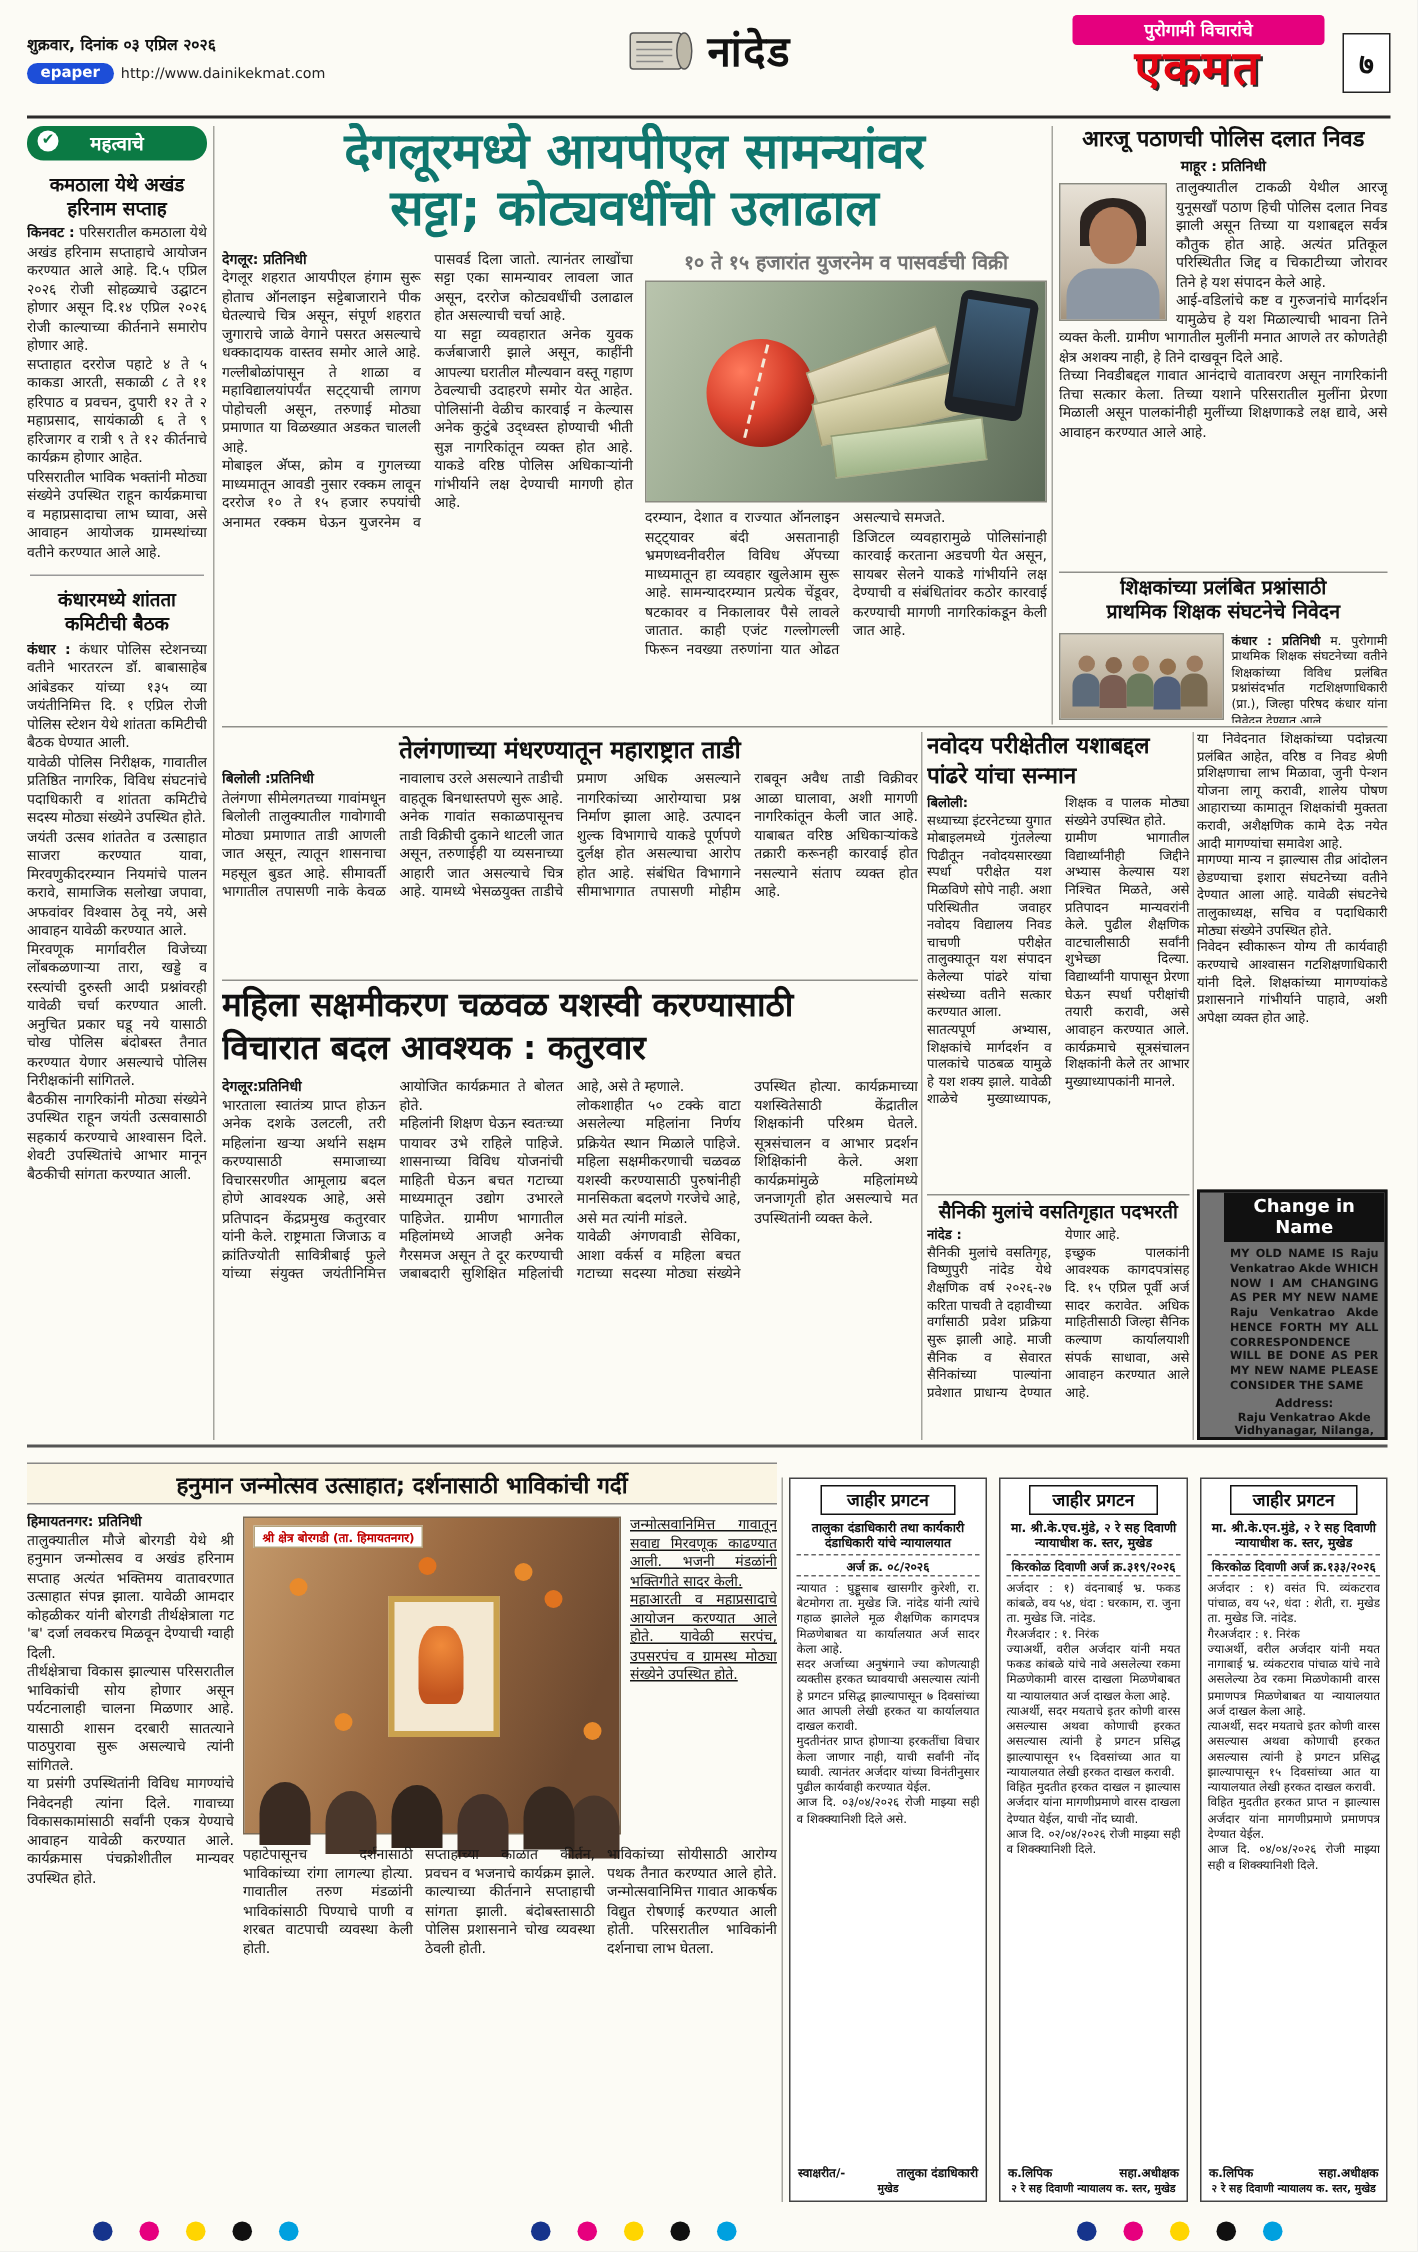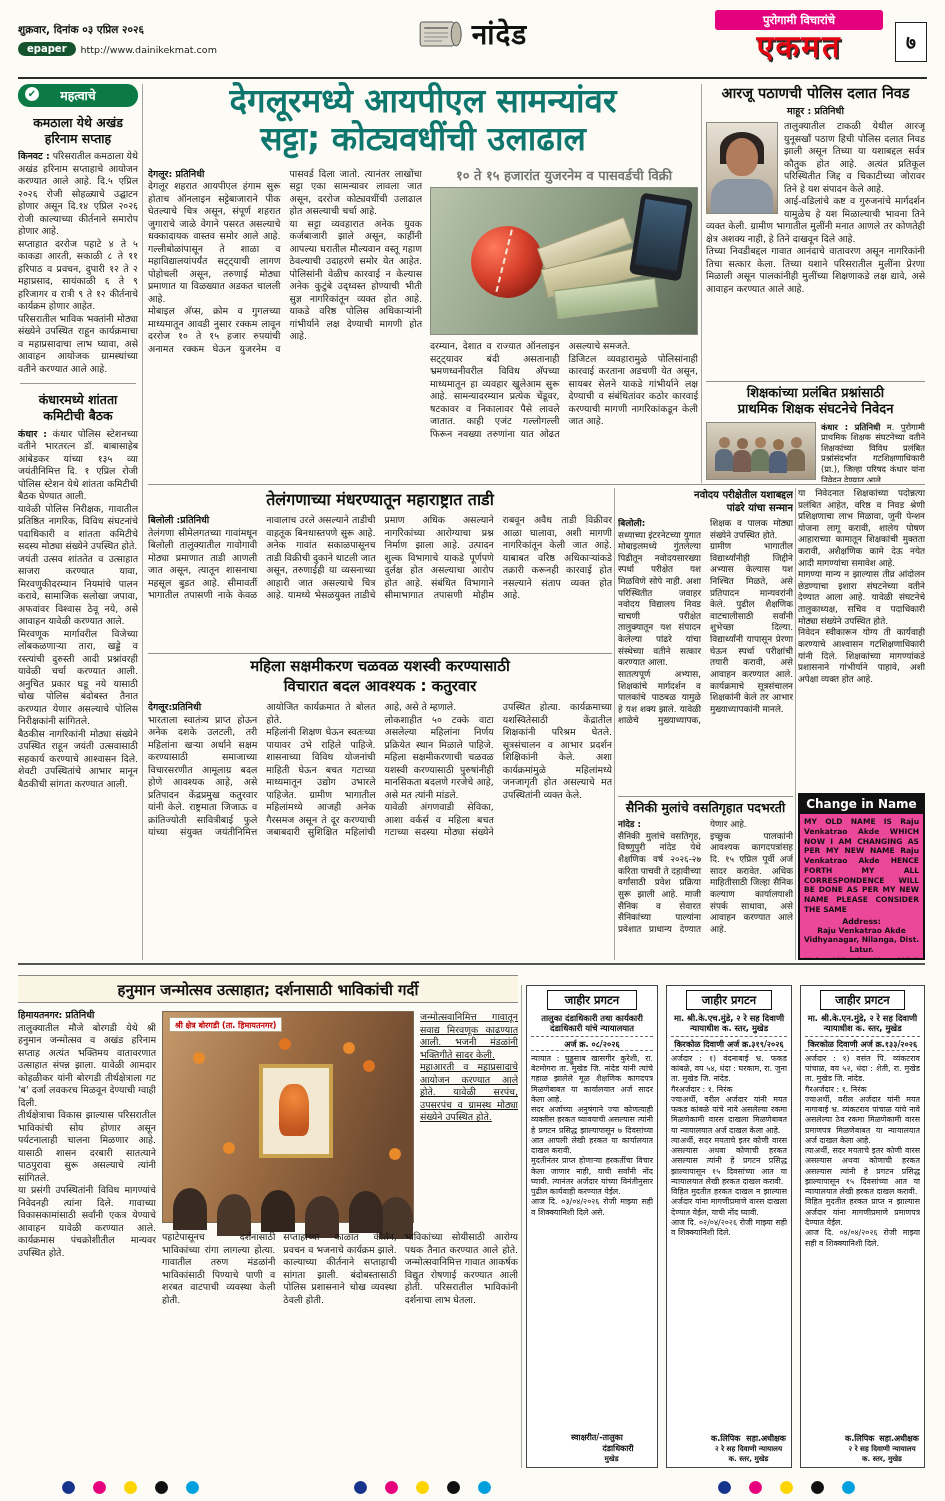--- a/index.html
+++ b/index.html
@@ -8,21 +8,21 @@
     background:#fcfbf5; overflow:hidden; color:#111;
     font-family:"DejaVu Sans", sans-serif;
   }
   .hrule { position:absolute; background:#8f8f8a; height:1px; }
   .vrule { position:absolute; background:#a5a59e; width:1px; }
 
   
   #masthead { position:absolute; left:18px; top:6px; width:909px; height:68px; }
   .mh-date { position:absolute; left:0; top:16px; font-size:10.5px; font-weight:bold; }
   .mh-epaper-row { position:absolute; left:0; top:36px; display:flex; align-items:center; gap:5px; }
-  .epaper-pill { background:#14532d; color:#fff; font-size:10px; font-weight:bold; padding:1px 9px 2px; border-radius:9px; }
+  .epaper-pill { background:#1d4ed8; color:#fff; font-size:10px; font-weight:bold; padding:1px 9px 2px; border-radius:9px; }
   .mh-url { font-size:9.5px; color:#222; text-decoration:none; }
   .mh-center { position:absolute; left:50%; transform:translateX(-50%); top:8px; display:flex; align-items:center; gap:10px; }
   .mh-logo { width:44px; height:34px; }
   .mh-edition { font-size:28px; font-weight:bold; letter-spacing:1px; }
   .mh-right { position:absolute; right:44px; top:4px; width:168px; text-align:center; }
   .mh-tagline { background:#e5007e; color:#fff; font-size:11.5px; font-weight:bold; padding:2px 4px 3px; border-radius:3px; }
   .mh-brand { font-size:31px; font-weight:bold; color:#e30613; text-shadow:1.5px 1.5px 0 #2b2b2b; letter-spacing:2px; line-height:1.05; }
   .mh-pageno { position:absolute; right:0; top:16px; width:30px; height:38px; border:1.5px solid #222;
     display:flex; align-items:center; justify-content:center; font-size:19px; font-weight:bold; background:#fff; }
   #rule-top { position:absolute; left:18px; top:77px; width:909px; height:2px; background:#2b2b2b; }
@@ -102,31 +102,31 @@
   .arju-hl { font-size:14.5px; font-weight:bold; text-align:center; line-height:1.25; }
   #shikshak-top { position:absolute; left:706px; top:385px; width:219px; height:97px; overflow:hidden; }
   .shik-hl { font-size:13px; font-weight:bold; text-align:center; line-height:1.25; }
   .shik-row { display:flex; gap:5px; margin-top:4px; }
   .shik-lead { font-size:8.3px; line-height:1.28; text-align:justify; white-space:pre-line; overflow-wrap:break-word; }
 
   
   #telangana { position:absolute; left:148px; top:488px; width:464px; height:162px; overflow:hidden; }
   .tel-hl { font-size:16px; font-weight:bold; text-align:center; }
   #mahila { position:absolute; left:148px; top:657px; width:464px; height:303px; overflow:hidden; }
-  .mah-hl { font-size:15px; font-weight:bold; text-align:center; line-height:1.3; }
+  .mah-hl { font-size:22px; font-weight:bold; text-align:left; line-height:1.3; }
   #navoday { position:absolute; left:618px; top:488px; width:175px; height:305px; overflow:hidden; }
-  .nav-hl { font-size:10px; font-weight:bold; text-align:right; line-height:1.3; }
+  .nav-hl { font-size:15px; font-weight:bold; text-align:left; line-height:1.3; }
   .small-body { font-size:8.8px; line-height:1.32; text-align:justify; white-space:pre-line; overflow-wrap:break-word; }
   #sainiki { position:absolute; left:618px; top:800px; width:175px; height:160px; overflow:hidden; }
   .sai-hl { font-size:12.5px; font-weight:bold; text-align:center; line-height:1.3; }
   #shik-cont { position:absolute; left:798px; top:488px; width:127px; height:301px; overflow:hidden; }
 
   
   #change-name { position:absolute; left:798px; top:793px; width:127px; height:167px;
-    border:2px solid #111; background:#ec4899; box-sizing:border-box; overflow:hidden; }
+    border:2px solid #111; background:#737373; box-sizing:border-box; overflow:hidden;padding-left:16px; }
   .cn-head { background:#111; color:#fff; font-size:12px; font-weight:bold; text-align:center; padding:2px 0 3px; }
   .cn-body { font-size:7.5px; font-weight:bold; padding:3px 4px 0; text-align:justify; line-height:1.3; }
   .cn-addr-label { font-size:7.8px; font-weight:bold; text-align:center; margin-top:2px; }
   .cn-addr { font-size:7.5px; font-weight:bold; text-align:center; white-space:pre-line; line-height:1.3; }
   .cn-mob-row { display:flex; justify-content:space-between; font-size:7.2px; font-weight:bold; padding:1px 4px 0; }
 
   
   #hr-bottom { position:absolute; left:18px; top:963px; width:907px; height:2px; background:#555; }
   #boragadi { position:absolute; left:18px; top:969px; width:500px; height:499px; overflow:hidden; }
   .bor-hl { font-size:26px; font-weight:bold; color:#1557a5; text-align:center; line-height:1.27; }
@@ -141,21 +141,21 @@
   .cl { position:absolute; top:985px; height:483px; border:1px solid #444; background:#fff;
     box-sizing:border-box; padding:4px 4px 34px; overflow:hidden; }
   #cl1 { left:526px; width:132px; } #cl2 { left:666px; width:126px; } #cl3 { left:800px; width:125px; }
   .cl-head { width:72%; margin:0 auto 3px; border:1.3px solid #111; text-align:center;
     font-weight:bold; font-size:11.5px; padding:1px 0 2px; }
   .cl-court { font-size:8.3px; font-weight:bold; text-align:center; line-height:1.25; }
   .cl-case { font-size:8.1px; font-weight:bold; text-align:center; border-top:1px dashed #666;
     border-bottom:1px dashed #666; margin:2px 0 3px; padding:1px 0; }
   .cl-body { font-size:7.9px; line-height:1.3; text-align:justify; white-space:pre-line;
     overflow-wrap:break-word; max-height:370px; overflow:hidden; }
-  .cl-sign { position:absolute; bottom:4px; left:5px; right:5px;margin-left:39px; }
+  .cl-sign { position:absolute; bottom:4px; left:5px; right:5px; }
   .cl-sign-row { display:flex; justify-content:space-between; font-size:8px; font-weight:bold; }
   .cl-sign-note { font-size:7.2px; text-align:center; font-weight:bold; }
 
   
   .reg-dots { position:absolute; top:1481px; display:flex; gap:18px; }
   #dots-left { left:62px; } #dots-center { left:354px; } #dots-right { left:718px; }
   .reg-dot { width:13px; height:13px; border-radius:50%; display:inline-block; }
 </style>
 </head>
 <body>

